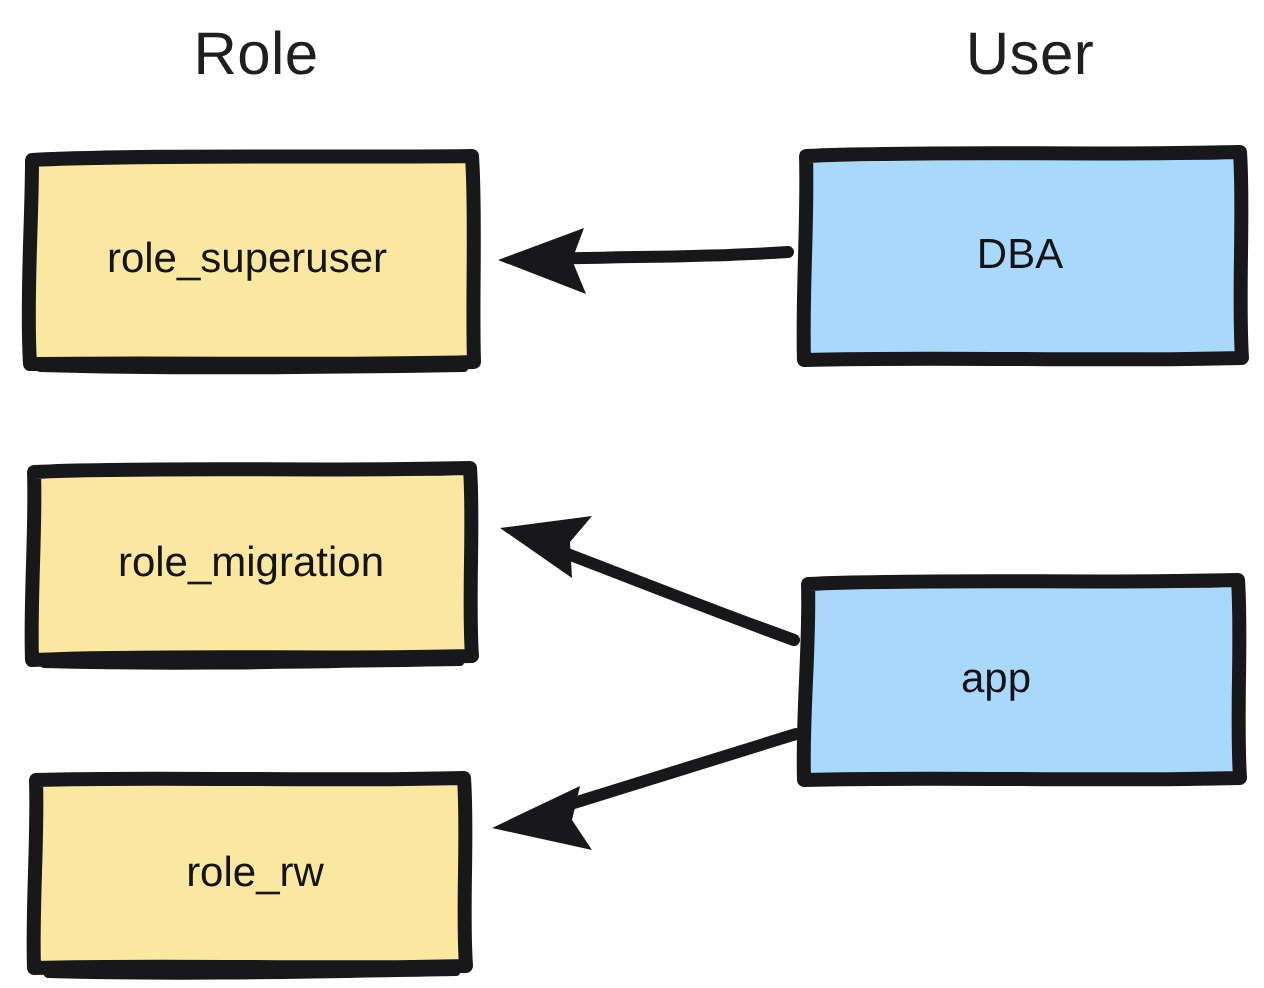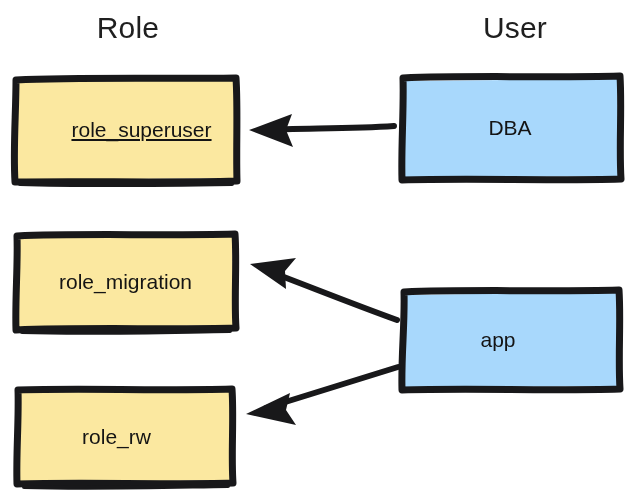--- a/index.html
+++ b/index.html
@@ -45,23 +45,23 @@
   .node-label {
     position: absolute;
     display: flex;
     align-items: center;
     justify-content: center;
     font-size: 21px;
     color: #141414;
     white-space: nowrap;
     pointer-events: none;
   }
-  #label-role-superuser { left: 30px;  top: 78px;  width: 223px; height: 104px; text-decoration: underline; }
+  #label-role-superuser { left: 12px;  top: 78px;  width: 223px; height: 104px; }
   #label-role-migration { left: 14px;  top: 233px; width: 223px; height: 97px; text-align: right; }
-  #label-role-rw        { left: 5px;  top: 388px; width: 223px; height: 97px; }
+  #label-role-rw        { left: 16px;  top: 388px; width: 223px; height: 97px; }
   #label-dba            { left: 400px; top: 76px;  width: 220px; height: 104px; text-align: center; }
   #label-app            { left: 388px; top: 290px; width: 220px; height: 100px; }
 </style>
 </head>
 <body>
 
 <svg id="canvas" viewBox="0 0 632 494" xmlns="http://www.w3.org/2000/svg">
 
   <g>
     <path fill="#fbe8a0" d="M18,82 L234,80 L236,178 L17,180 Z"></path>

